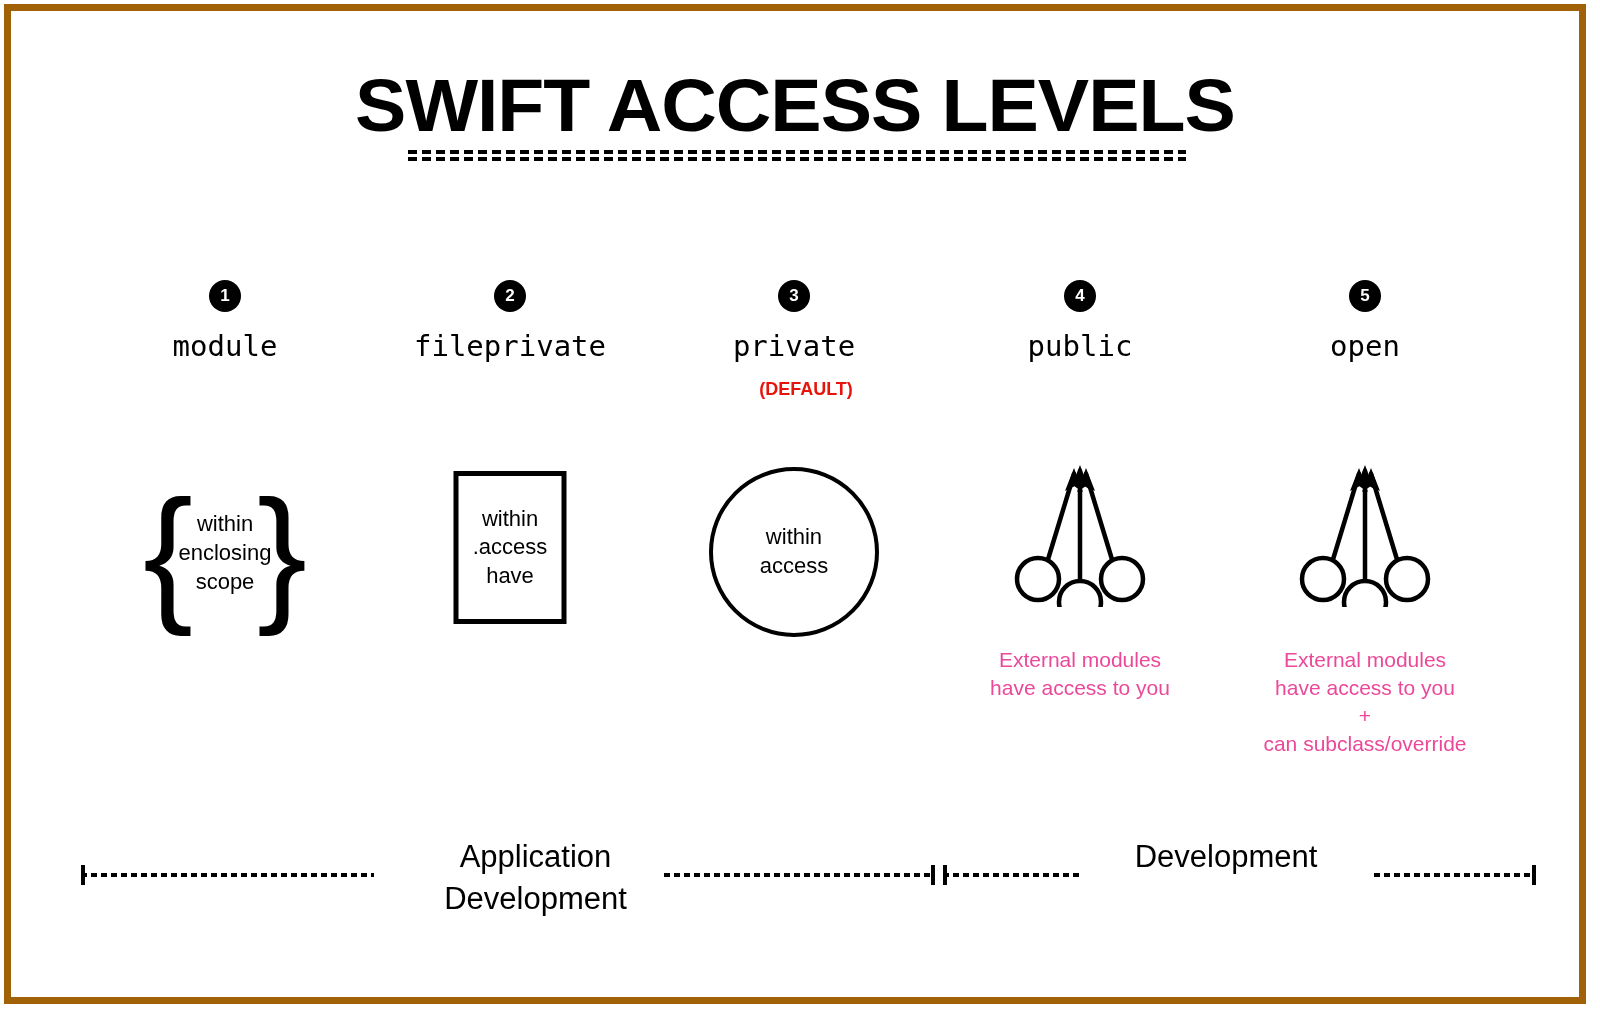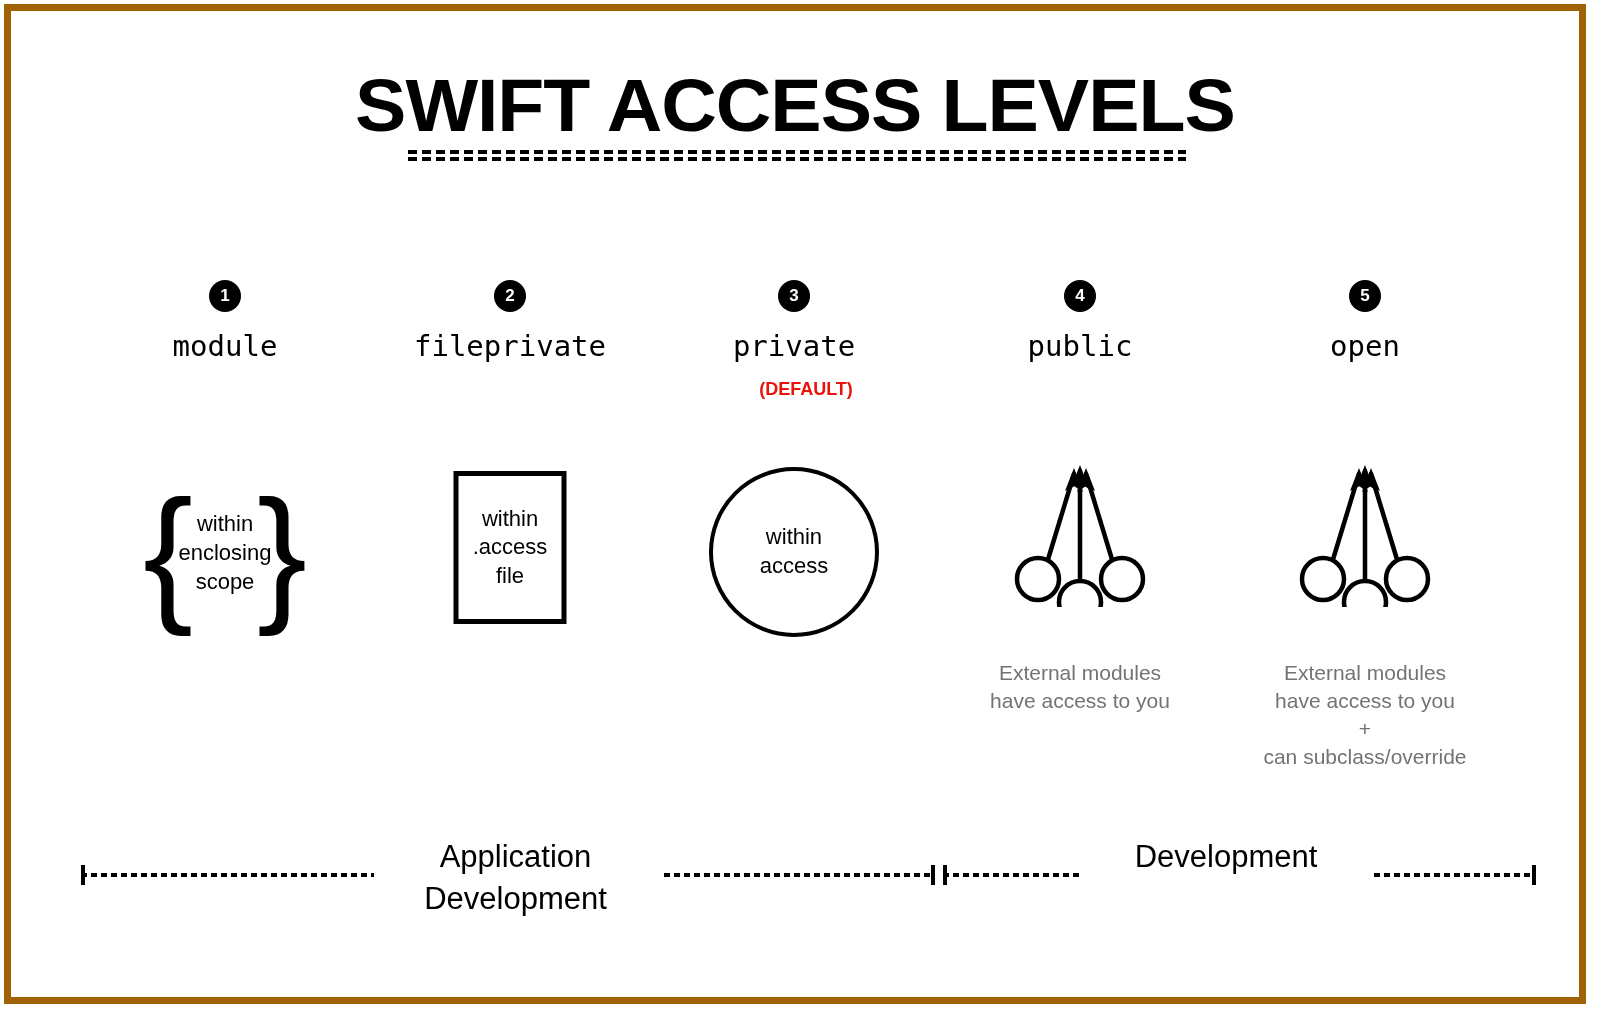--- a/index.html
+++ b/index.html
@@ -111,22 +111,22 @@
   .circ-text{font-size:22px; line-height:1.3; color:#000;}
 
   
   .arrows{
     position:absolute; top:448px; left:50%;
     transform:translateX(-50%);
     width:200px; height:148px;
   }
   .arrows svg{display:block;width:200px;height:148px;}
   .caption{
-    position:absolute; top:648px; left:0; width:100%;
-    font-size:21px; line-height:1.33; color:#737373;
+    position:absolute; top:635px; left:0; width:100%;
+    font-size:21px; line-height:1.33; color:#ec4899;
   }
 
   
   .span-line{
     position:absolute; height:20px;
   }
   .span-line .dash{
     position:absolute; left:0; top:8px; width:100%; height:4px;
     background:repeating-linear-gradient(to right,#000 0 6px,#fff 6px 10px);
   }
@@ -138,21 +138,21 @@
 
   #span-a{left:70px;  top:854px; width:293px;}
   #span-b{left:653px; top:854px; width:271px;}
   #span-c{left:932px; top:854px; width:139px;}
   #span-d{left:1363px;top:854px; width:162px;}
 
   .phase{
     position:absolute; text-align:center;
     font-size:31px; line-height:1.36; color:#000;
   }
-  #phase-app{left:369px; top:825px; width:271px;}
+  #phase-app{left:389px; top:825px; width:271px;}
   #phase-fw{left:1085px; top:825px; width:260px;}
 </style>
 </head>
 <body>
 
 <div class="page">
 
   <div class="title-wrap">
     <span class="title">SWIFT ACCESS LEVELS</span>
   </div>
@@ -177,21 +177,21 @@
   </div>
 
   <div class="col c2">
     <div class="badge">2</div>
     <div class="keyword">fileprivate</div>
 
     <div class="rect-box">
       <div class="rect-text">
         <div>within</div>
         <div>.access</div>
-        <div>file</div>
+        <div>have</div>
       </div>
     </div>
   </div>
 
   <div class="col c3">
     <div class="badge">3</div>
     <div class="keyword">private</div>
     <div class="default-tag">(DEFAULT)</div>
 
     <div class="circ-box">

